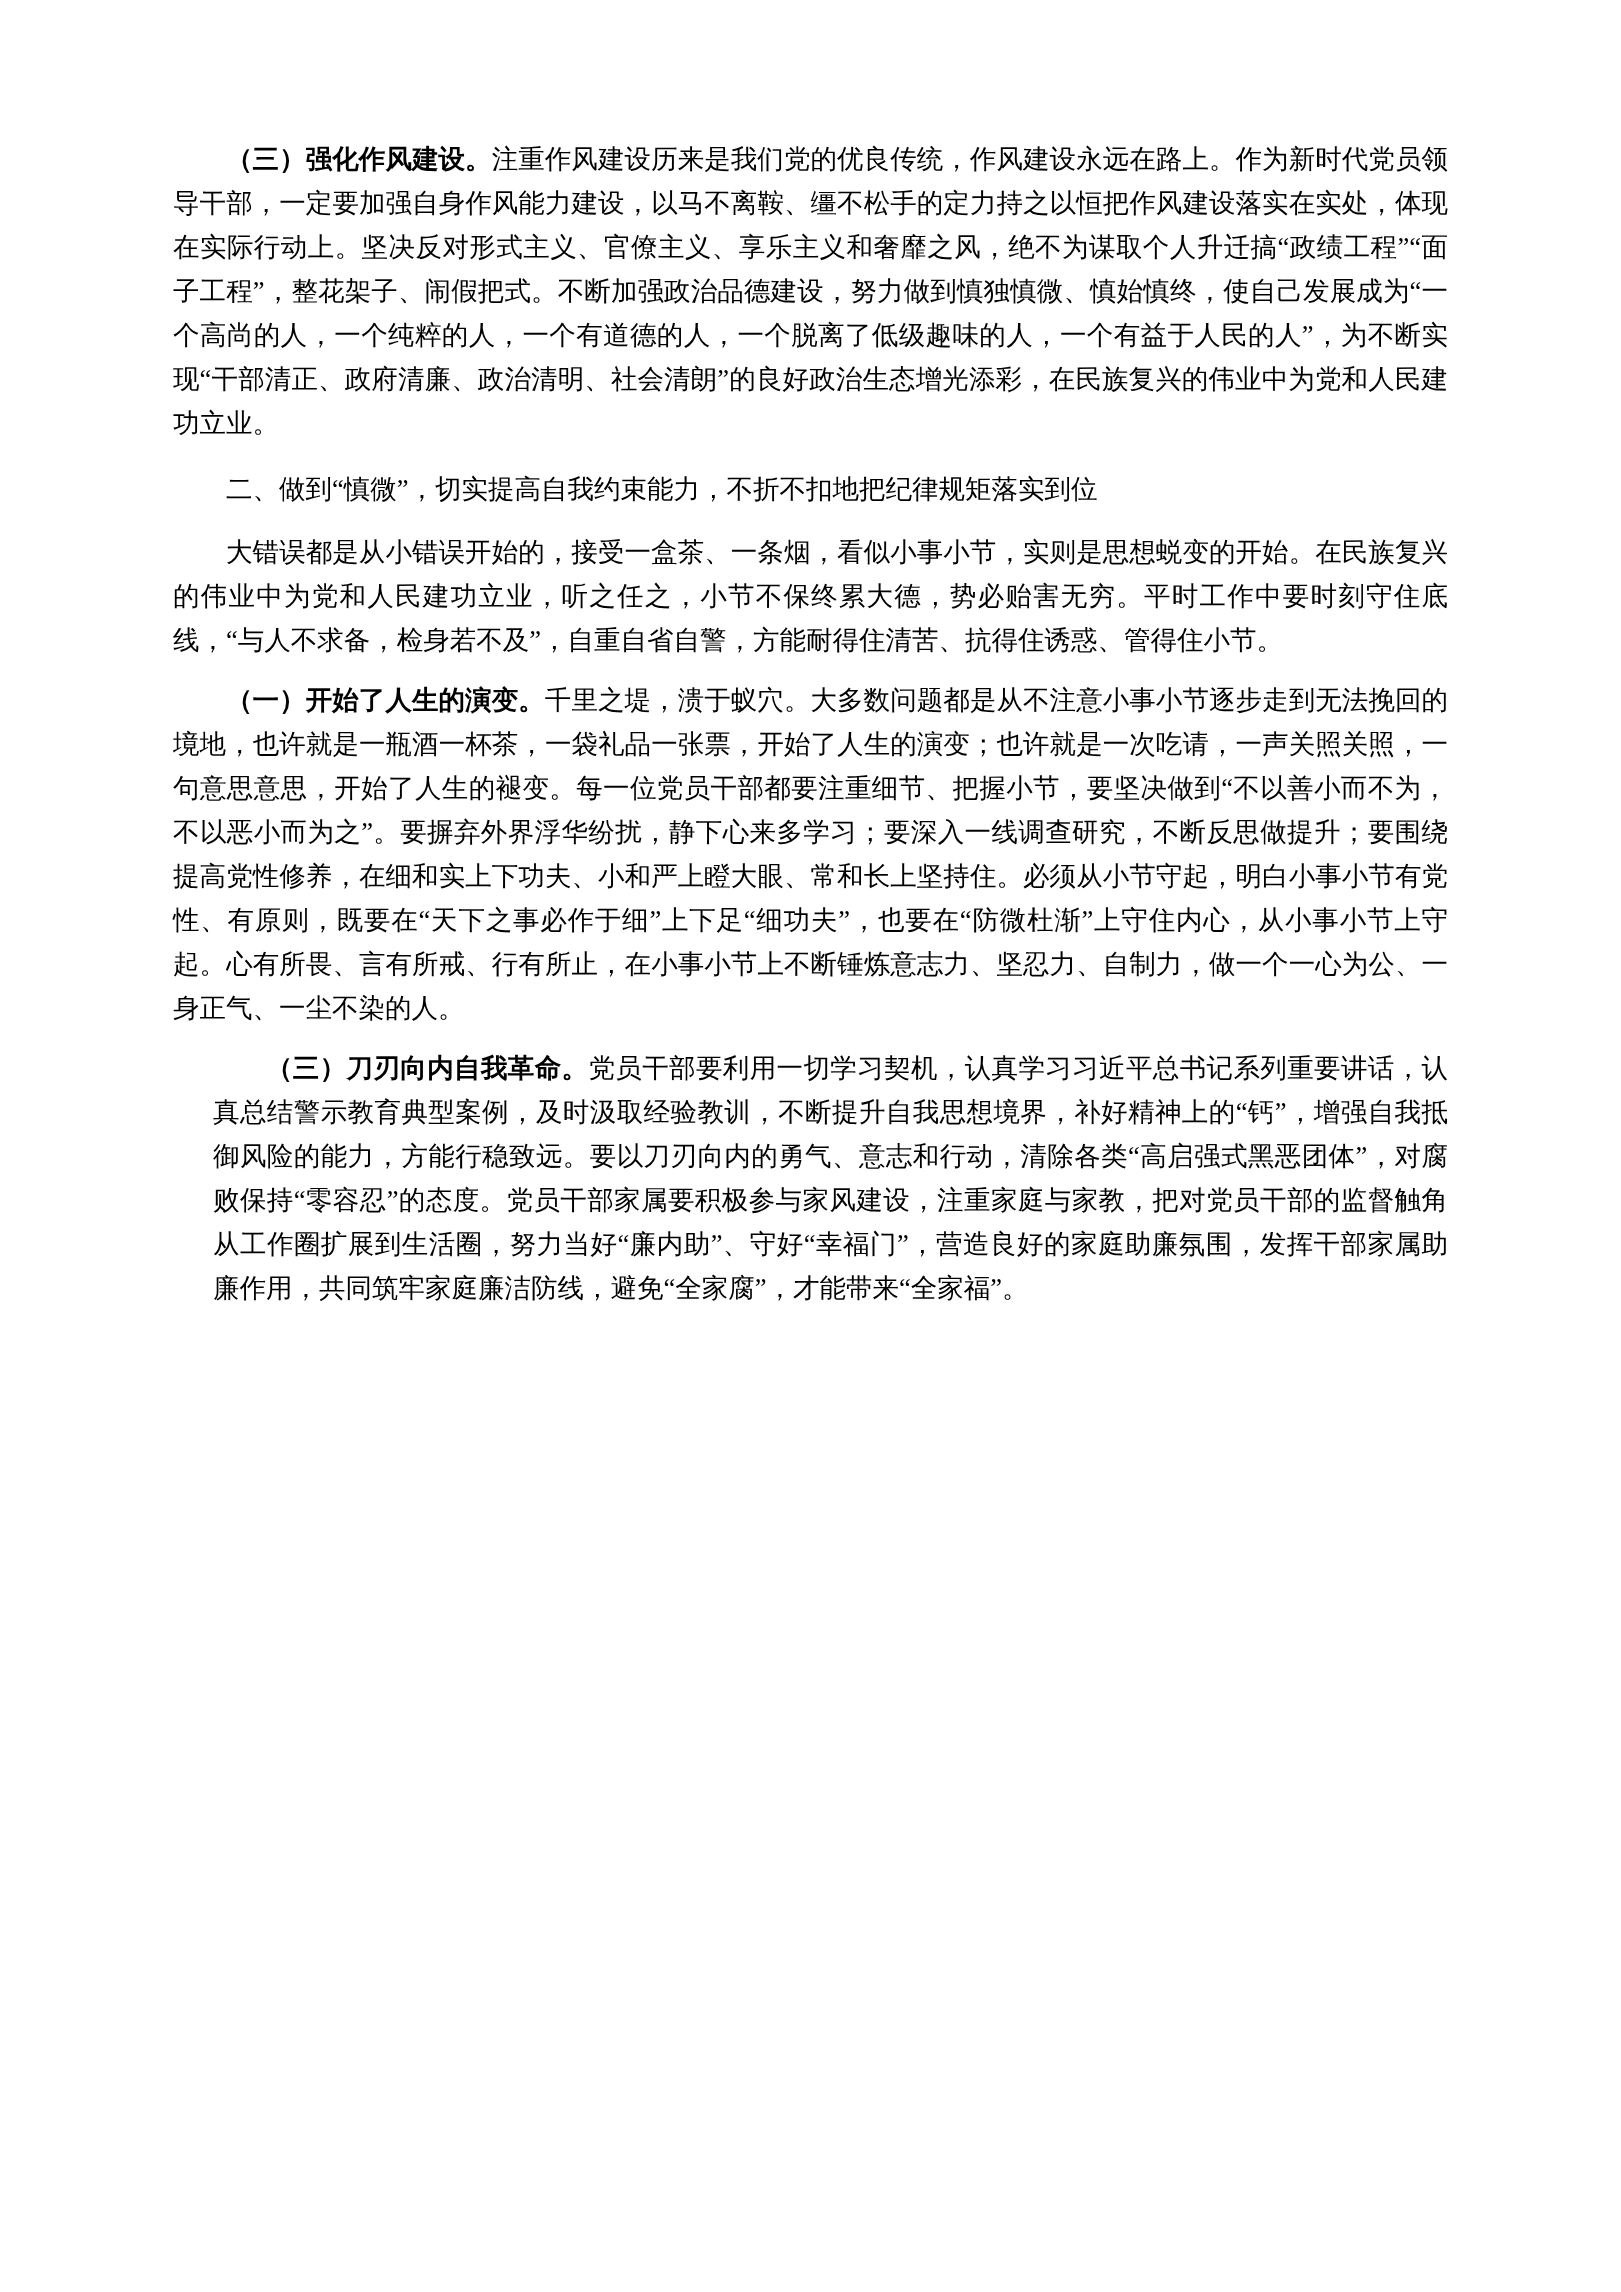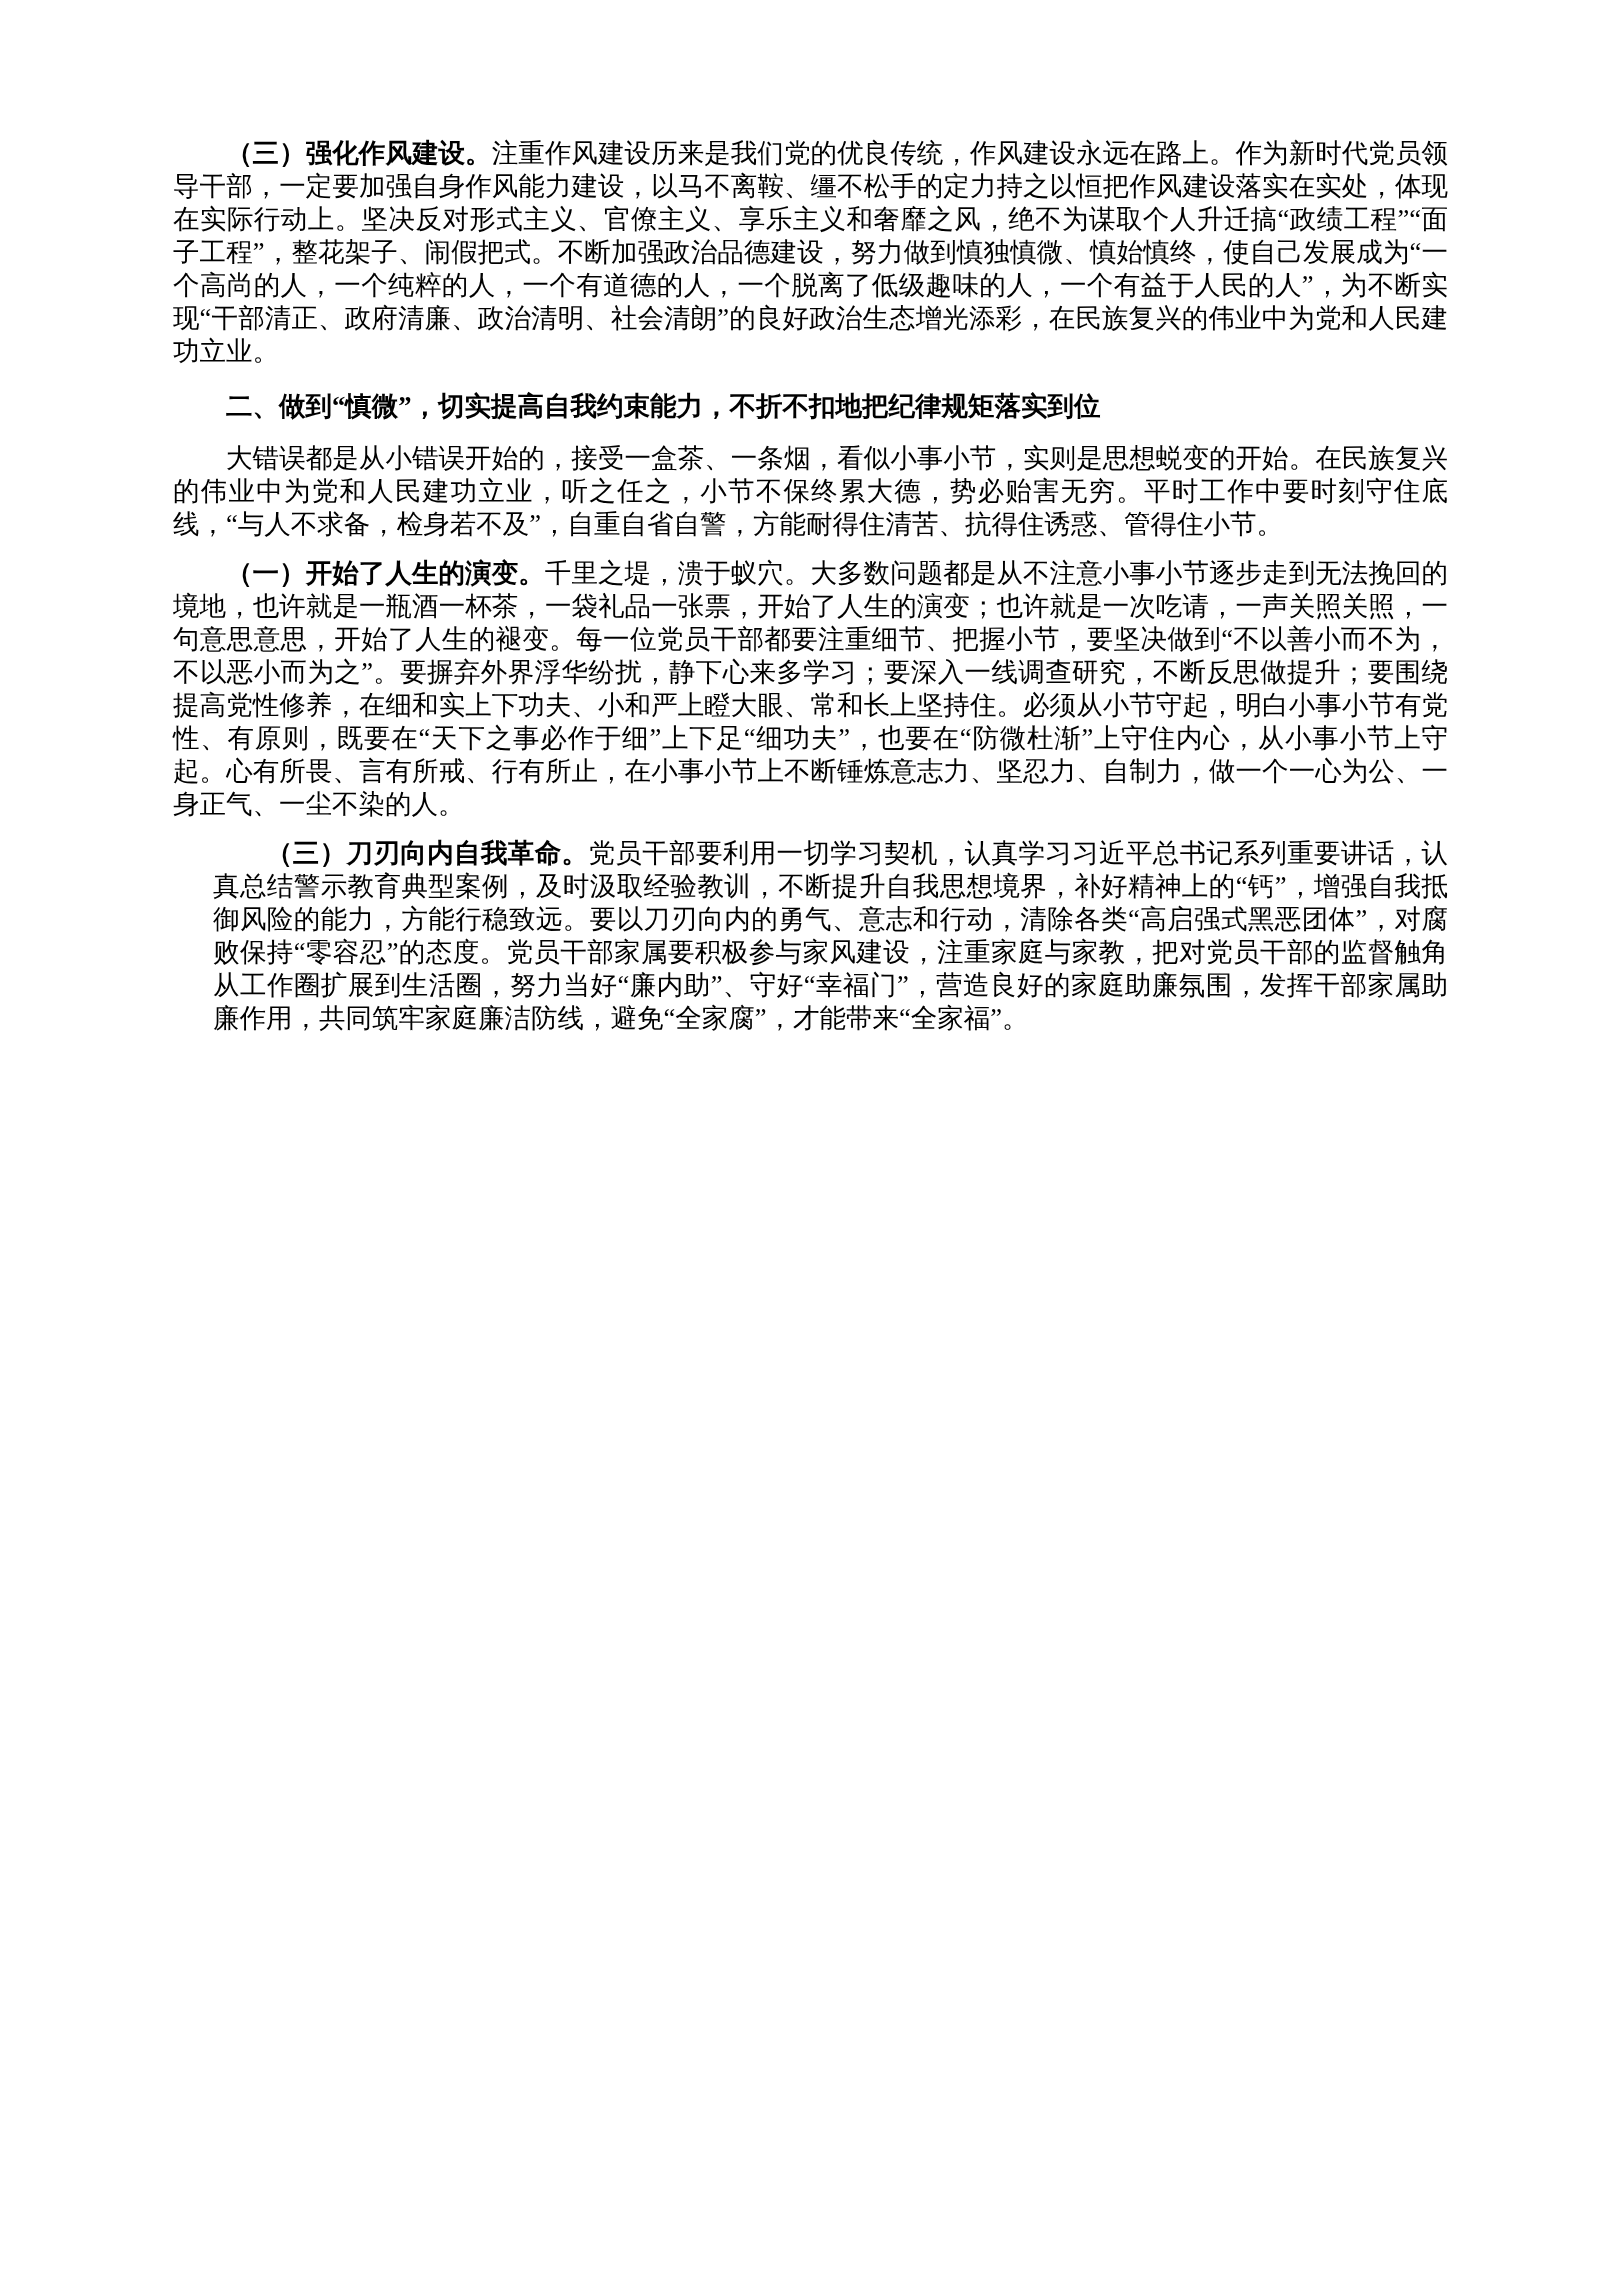--- a/index.html
+++ b/index.html
@@ -15,37 +15,37 @@
     background: #ffffff;
     box-sizing: border-box;
     padding: 137px 173px 118px 173px;
     font-family: "Liberation Serif", "DejaVu Serif", serif;
     color: #000000;
     overflow: hidden;
   }
   .doc-body {
     width: 100%;
     font-size: 26.5px;
-    line-height: 33px;
+    line-height: 44px;
     text-align: justify;
     word-break: break-all;
   }
   .para {
     margin: 0 0 15.7px 0;
     text-indent: 2em;
   }
   .para:last-child {
     margin-bottom: 0;
     margin-left: 40px;
   }
   .lead {
     font-weight: bold;
   }
   .heading {
-    font-weight: bold;
+    font-weight: normal;
     margin: 21.6px 0 19.6px 0;
     text-indent: 2em;
   }
 </style>
 </head>
 <body>
 
 <div class="page">
   <div class="doc-body">
 

